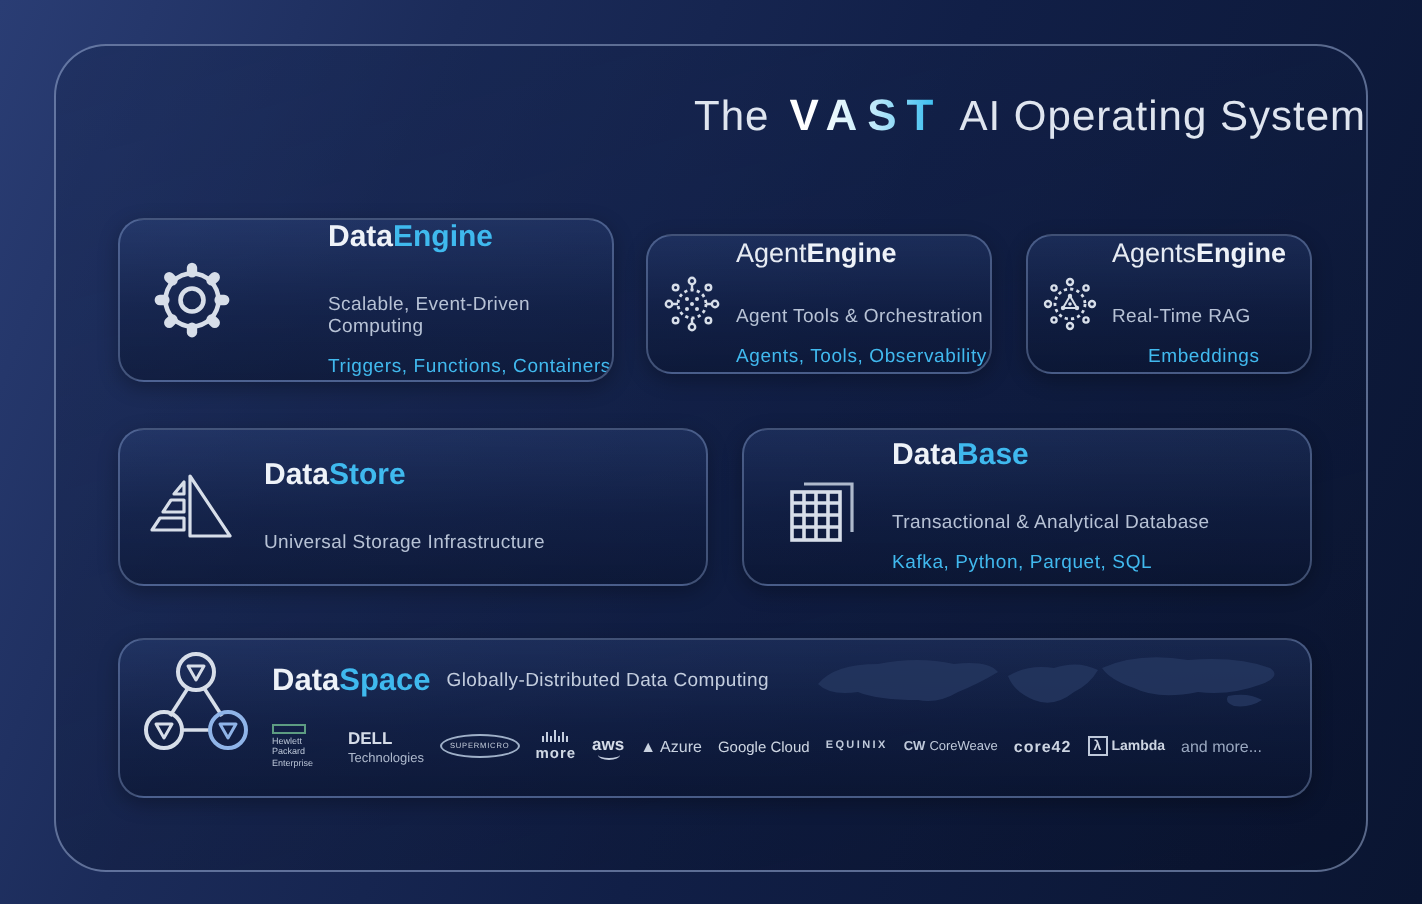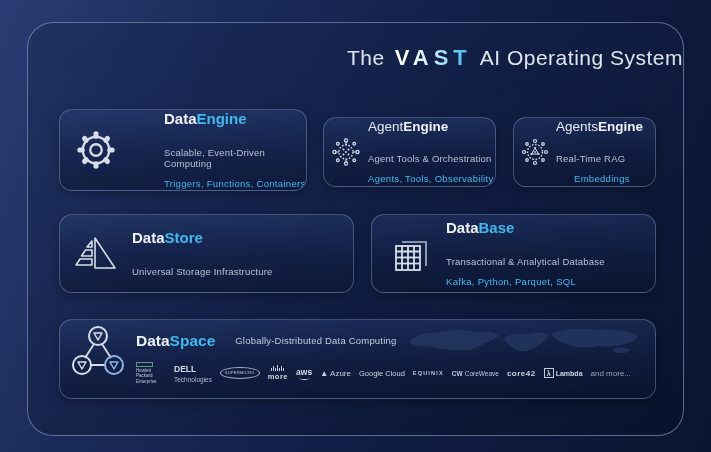--- a/index.html
+++ b/index.html
@@ -36,21 +36,21 @@
   .wb{color:#eef2f8;font-weight:bold;}
   .cb{color:#3fb9ee;font-weight:bold;}
   .wr{color:#e6ebf3;font-weight:normal;}
   .subtitle{font-size:9.5px;color:#b7c2d5;margin-top:19px;letter-spacing:.2px;}
   .tags{font-size:9.5px;color:#41b9ee;margin-top:9px;letter-spacing:.3px;}
   svg{display:block;}
   .stroke{stroke:#d7dee9;fill:none;stroke-width:2;}
   
   #card-dataspace{align-items:flex-start;}
   .ds-content{position:relative;z-index:1;display:flex;flex-direction:column;width:100%;}
-  .ds-headrow{display:flex;align-items:center;gap:20px;margin-top:12px;}
+  .ds-headrow{display:flex;align-items:center;gap:8px;margin-top:12px;}
   .ds-subtitle{font-size:9.5px;color:#c3cdde;letter-spacing:.2px;}
   .worldmap{position:absolute;right:6px;top:0;z-index:0;opacity:.85;}
   .partners{display:flex;align-items:center;gap:8px;margin-top:13px;color:#c3cdde;}
   .partner{display:flex;flex-direction:column;align-items:center;justify-content:center;flex:0 0 auto;}
   .p-hpe{width:30px;font-size:4.5px;line-height:1.2;color:#b9c4d6;align-items:flex-start;text-align:left;}
   .hpe-bar{width:15px;height:3px;border:1px solid #5d9c82;margin-bottom:1px;}
   .p-dell{flex-direction:column;gap:2px;align-items:baseline;}
   .dell-b{font-size:8.5px;font-weight:bold;color:#d5dce8;}
   .dell-s{font-size:6.5px;color:#aeb9cc;}
   .p-smc{border:1px solid #9fb0c8;border-radius:50%;padding:3px 4px;font-size:3.8px;letter-spacing:.4px;color:#c9d2e0;}

